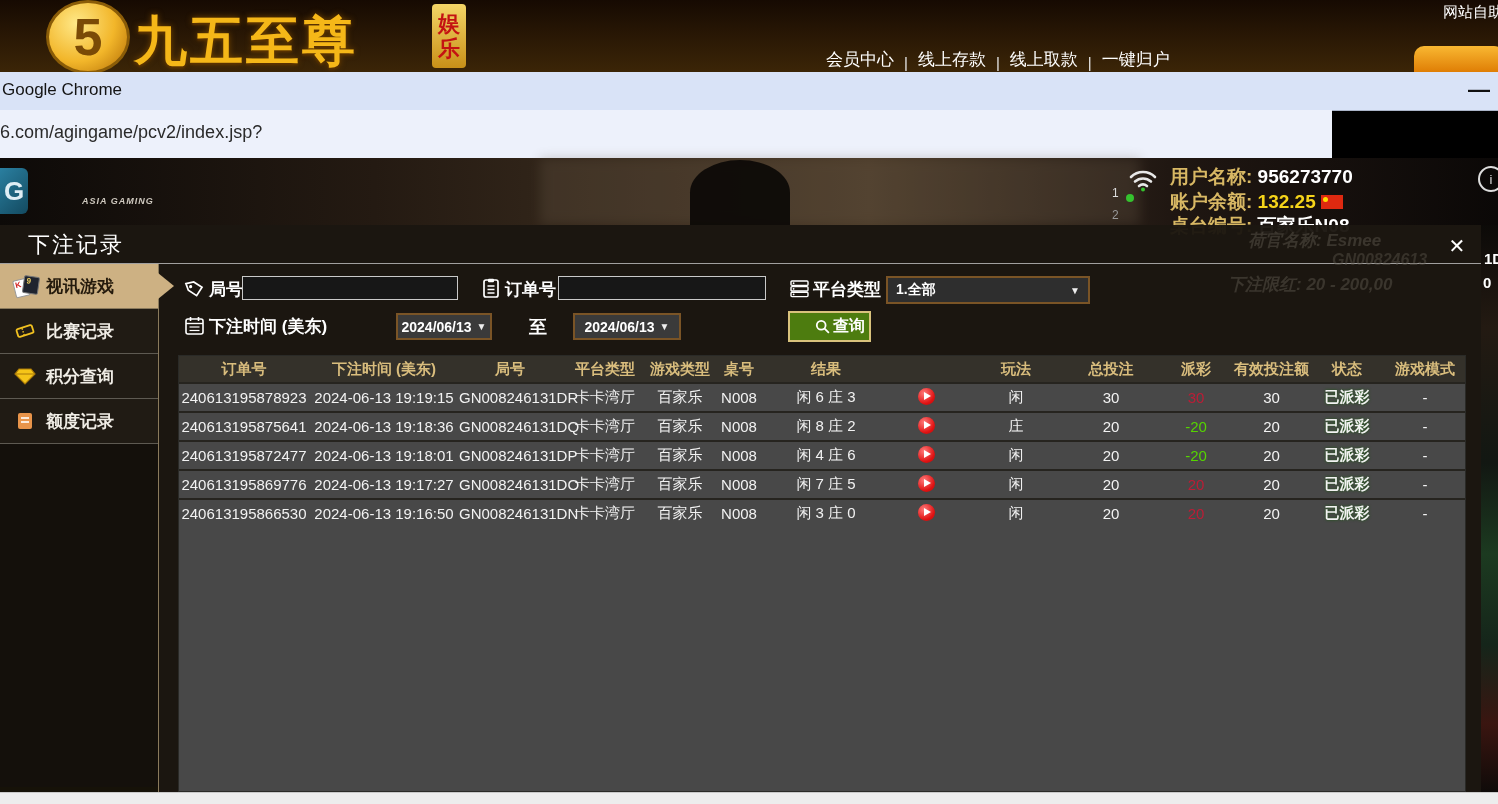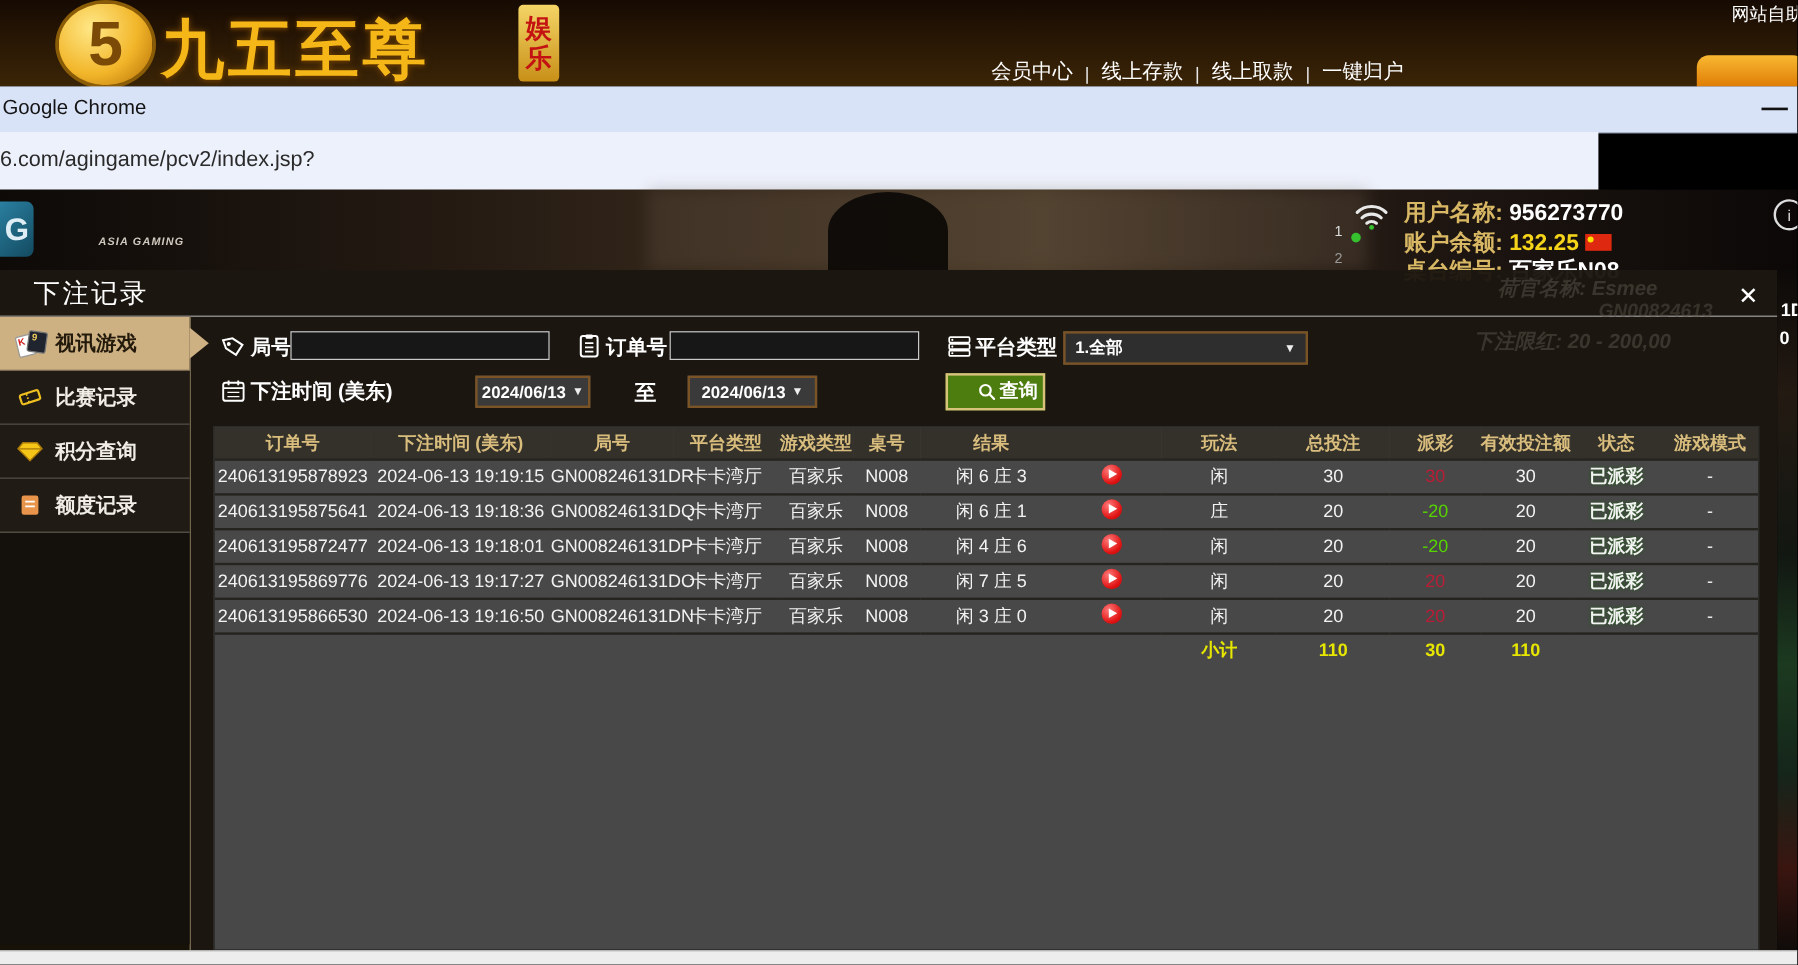--- a/index.html
+++ b/index.html
@@ -363,21 +363,21 @@
               <td class="status">已派彩</td>
               <td>-</td>
             </tr>
             <tr>
               <td class="l">240613195875641</td>
               <td>2024-06-13 19:18:36</td>
               <td>GN008246131DQ</td>
               <td>卡卡湾厅</td>
               <td>百家乐</td>
               <td>N008</td>
-              <td>闲 6 庄 1</td>
+              <td>闲 8 庄 2</td>
               <td><span class="play-icon"></span></td>
               <td>庄</td>
               <td>20</td>
               <td style="color: rgb(85, 212, 0);">-20</td>
               <td>20</td>
               <td class="status">已派彩</td>
               <td>-</td>
             </tr>
             <tr>
               <td class="l">240613195872477</td>
@@ -422,27 +422,19 @@
               <td><span class="play-icon"></span></td>
               <td>闲</td>
               <td>20</td>
               <td style="color: rgb(187, 29, 54);">20</td>
               <td>20</td>
               <td class="status">已派彩</td>
               <td>-</td>
             </tr>
           </tbody>
         <tbody>
-          <tr class="total">
-            <td colspan="8"></td>
-            <td>小计</td>
-            <td>110</td>
-            <td>30</td>
-            <td>110</td>
-            <td colspan="2"></td>
-          </tr>
         </tbody>
       </table>
     </div>
   </div>
 
   <div class="abs bottom-strip"></div>
 </div>
 
 </body></html>

